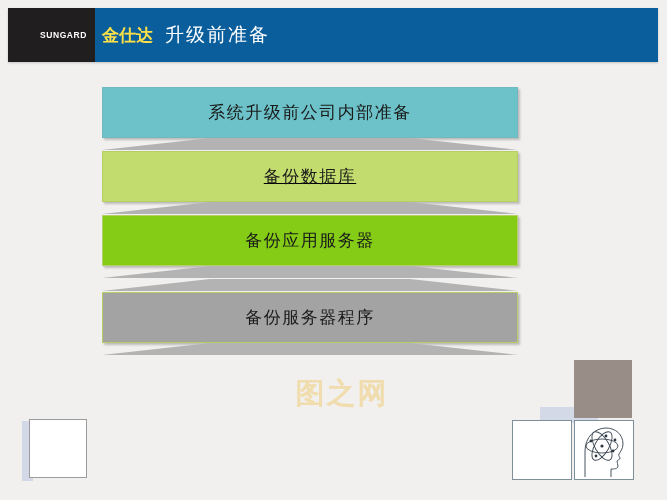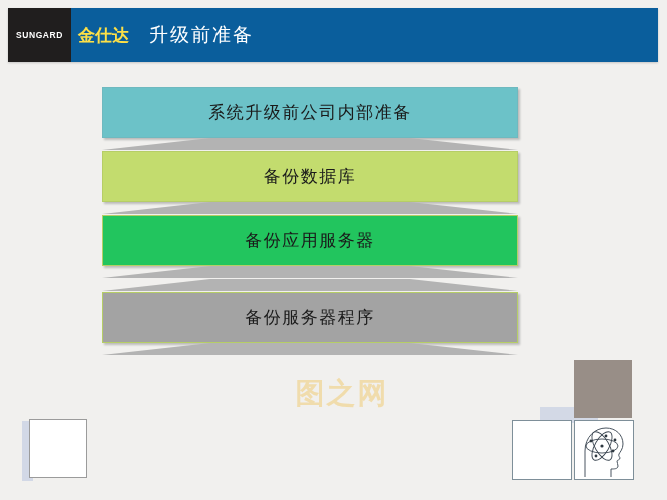--- a/index.html
+++ b/index.html
@@ -38,20 +38,21 @@
     align-items: stretch;
     box-shadow: 0 1px 2px rgba(0,0,0,0.18);
   }
   #logo-block {
     width: 63px;
     background: #201e1e;
     display: flex;
     align-items: center;
     justify-content: center;
     flex: 0 0 auto;
+    padding-left: 24px;
   }
   #logo-sungard {
     color: #ffffff;
     font-size: 8.5px;
     font-weight: bold;
     letter-spacing: 0.6px;
     font-family: "Liberation Sans", sans-serif;
     transform: scaleY(1.05);
   }
   #logo-cn {
@@ -63,21 +64,21 @@
     align-self: center;
     flex: 0 0 auto;
     font-family: "DejaVu Sans", sans-serif;
   }
   #header-title {
     color: #ffffff;
     font-size: 19px;
     font-weight: normal;
     letter-spacing: 2px;
     align-self: center;
-    margin-left: 20px;
+    margin-left: 12px;
     font-family: "DejaVu Sans", sans-serif;
   }
 
   
   .deco { position: absolute; }
 
   #deco-bl-strip {
     left: 22px; top: 421px;
     width: 11px; height: 60px;
     background: #ccd3e4;
@@ -236,32 +237,32 @@
         <span class="stage-label">系统升级前公司内部准备</span>
       </div>
     </div>
     <div class="connector">
       <svg width="416" height="13" viewBox="0 0 416 13" preserveAspectRatio="none">
         <polygon points="108,0 308,0 416,12 0,12" fill="#b3b3b3"></polygon>
       </svg>
     </div>
 
     <div class="stage-wrap">
-      <div class="stage-box green" style="background: rgb(195, 220, 110);">
+      <div class="stage-box green" style="background: rgb(195, 220, 110); text-decoration: underline;">
         <span class="stage-label">备份数据库</span>
       </div>
     </div>
     <div class="connector">
       <svg width="416" height="13" viewBox="0 0 416 13" preserveAspectRatio="none">
         <polygon points="108,0 308,0 416,12 0,12" fill="#b3b3b3"></polygon>
       </svg>
     </div>
 
     <div class="stage-wrap">
-      <div class="stage-box green" style="background: #22c55e;">
+      <div class="stage-box green" style="background: #84cc16;">
         <span class="stage-label">备份应用服务器</span>
       </div>
     </div>
     <div class="connector">
       <svg width="416" height="13" viewBox="0 0 416 13" preserveAspectRatio="none">
         <polygon points="108,0 308,0 416,12 0,12" fill="#b3b3b3"></polygon>
       </svg>
     </div>
 
     <div class="connector">

